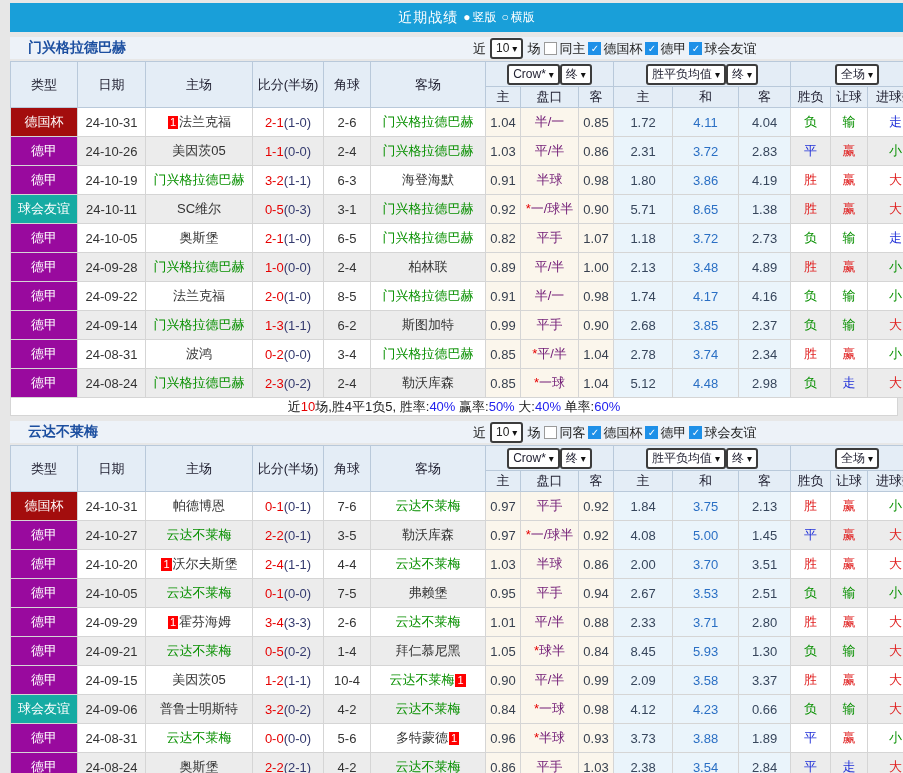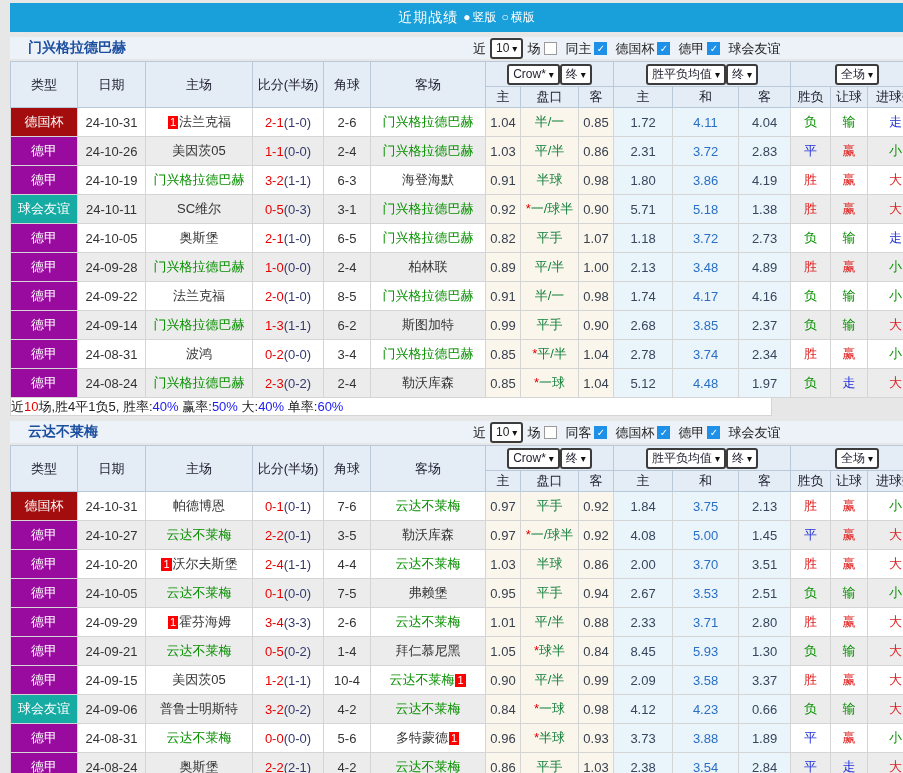--- a/index.html
+++ b/index.html
@@ -23,21 +23,21 @@
   .sec-head{position:relative;height:22px;background:#edf2f8;}
   .team{position:absolute;left:18px;top:2px;font-weight:bold;color:#1c4fa0;font-size:14px;}
   .controls{position:absolute;left:462px;top:1px;display:flex;align-items:center;gap:3px;white-space:nowrap;}
   .controls .lbl{margin:0 1px;}
   .sel{
     display:inline-flex;align-items:center;gap:3px;
     border:2px solid #3c3c3c;border-radius:3px;background:#fff;
     padding:0 4px;height:17px;line-height:17px;font-size:12px;cursor:pointer;
   }
   .sel .ar{font-size:10px;color:#111;}
-  .cbl{display:inline-flex;align-items:center;gap:8px;cursor:pointer;}
+  .cbl{display:inline-flex;align-items:center;gap:2px;cursor:pointer;}
   .cb{
     width:13px;height:13px;border:1px solid #9a9a9a;background:#fff;
     display:inline-block;box-sizing:border-box;
   }
   .cb.checked{
     background:#1e90e8;border-color:#1e90e8;color:#fff;
     font-size:10px;line-height:12px;text-align:center;
   }
   
   .twrap{margin-top:2px;}
@@ -56,26 +56,26 @@
   tr.odd td{background:#ececec;}
   td.hand{background:#fbf6ec !important;color:#37404f;}
   td.avg{background:#eaf4fb !important;color:#37465c;}
   td.avg.mid{color:#2a6fc4;}
   td.ctype{padding:0;}
   .tag{display:block;height:28px;line-height:28px;color:#fff;font-size:13px;}
   .sc{color:#e60000;}
   .hf{color:#343a6e;}
   .focus{color:#089000;}
   .badge{background:#f00;color:#fff;font-size:11px;line-height:13px;padding:0 2px;margin:0 1px;display:inline-block;}
-  .lt{color:#15803d;}
+  .lt{color:#701a75;}
   .star{color:#e60000;}
   td.res.red{color:#e02020;}
   td.res.blue{color:#2030d8;}
   td.res.green{color:#089000;}
-  .sec-foot{height:18px;line-height:18px;background:#fff;border:1px solid #d5d5d5;border-top:none;width:762px;box-sizing:border-box;}
+  .sec-foot{height:18px;line-height:18px;text-align:center;background:#fff;border:1px solid #d5d5d5;border-top:none;width:888px;box-sizing:border-box;}
   .fr{color:#e60000;}
   .fb{color:#2222ee;}
 </style>
 </head>
 <body>
 
 <div class="page">
   <div class="topbar">
     <span class="title">近期战绩</span>
     <span class="radio"><span class="dot">●</span><span>竖版</span></span>
@@ -232,21 +232,21 @@
                 </td>
                 <td class="cdate">24-10-11</td>
                 <td><span>SC维尔</span></td>
                 <td><span class="sc">0-5</span><span class="hf">(0-3)</span></td>
                 <td>3-1</td>
                 <td><span class="focus">门兴格拉德巴赫</span></td>
                 <td class="hand">0.92</td>
                 <td class="hand"><span class="star">*</span><span class="lt">一/球半</span></td>
                 <td class="hand">0.90</td>
                 <td class="avg">5.71</td>
-                <td class="avg mid">5.18</td>
+                <td class="avg mid">8.65</td>
                 <td class="avg">1.38</td>
                 <td class="res red">胜</td>
                 <td class="res red">赢</td>
                 <td class="res red">大</td>
               </tr>
               <tr class="even">
                 <td class="ctype">
                   <span class="tag" style="background: rgb(153, 10, 158);">德甲</span>
                 </td>
                 <td class="cdate">24-10-05</td>
@@ -347,21 +347,21 @@
                 <td class="cdate">24-08-24</td>
                 <td><span class="focus">门兴格拉德巴赫</span></td>
                 <td><span class="sc">2-3</span><span class="hf">(0-2)</span></td>
                 <td>2-4</td>
                 <td><span>勒沃库森</span></td>
                 <td class="hand">0.85</td>
                 <td class="hand"><span class="star">*</span><span class="lt">一球</span></td>
                 <td class="hand">1.04</td>
                 <td class="avg">5.12</td>
                 <td class="avg mid">4.48</td>
-                <td class="avg">1.97</td>
+                <td class="avg">2.98</td>
                 <td class="res green">负</td>
                 <td class="res blue">走</td>
                 <td class="res red">大</td>
               </tr>
             </tbody>
           </table>
         </div>
         <div class="sec-foot"><span>近</span><span class="fr">10</span><span>场,胜4平1负5, 胜率:</span><span class="fb">40%</span><span> 赢率:</span><span class="fb">50%</span><span> 大:</span><span class="fb">40%</span><span> 单率:</span><span class="fb">60%</span></div>
       </div>
       <div class="section">

